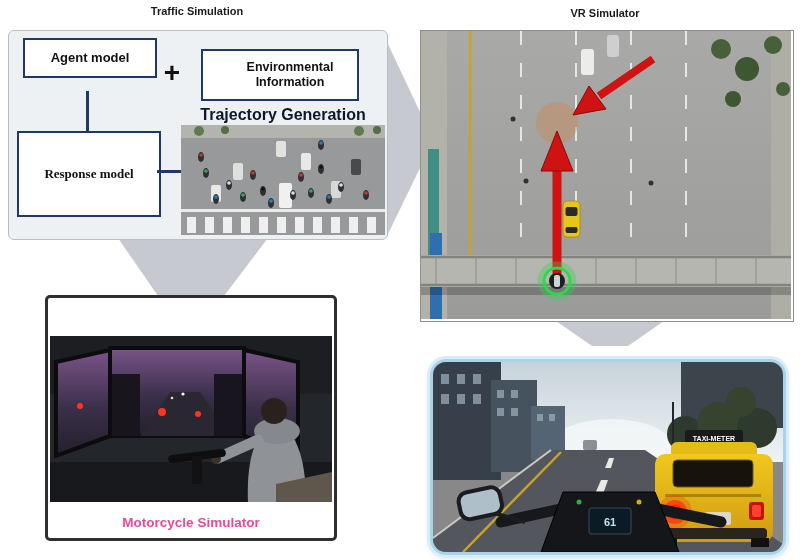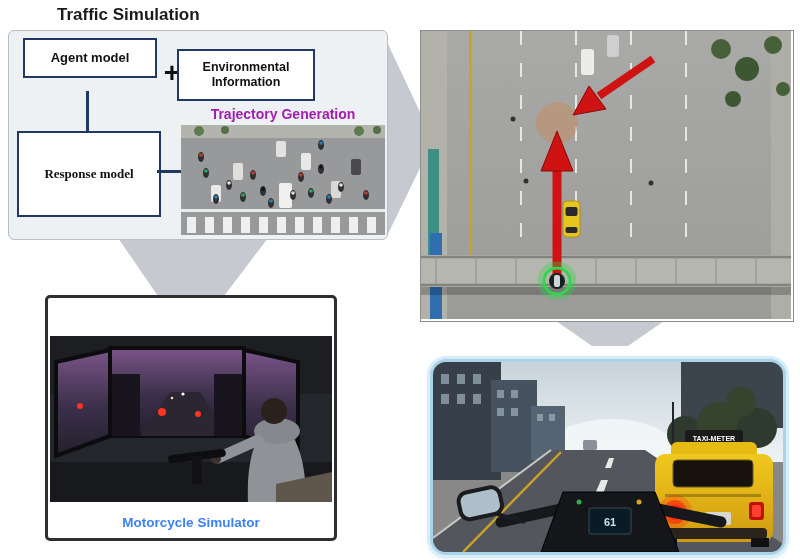--- a/index.html
+++ b/index.html
@@ -1,68 +1,69 @@
 <!DOCTYPE html>
 <html><head>
 <meta charset="utf-8">
 <style>
   html,body{margin:0;padding:0;background:#fff;}
   .figure{position:relative;width:800px;height:560px;background:#fff;
           font-family:"Liberation Sans",sans-serif;overflow:hidden;}
   .layer{position:absolute;left:0;top:0;}
-  .title{position:absolute;font-size:17px;font-weight:700;color:#1a1a1a;text-align:left;}
+  .title{position:absolute;font-size:11px;font-weight:700;color:#1a1a1a;text-align:center;}
   .traffic-title{left:57px;top:5px;width:280px;}
   .vr-title{left:465px;top:7px;width:280px;}
 
   .left-panel{position:absolute;left:8px;top:30px;width:378px;height:208px;
               background:#eef1f4;border:1px solid #b9bec5;border-radius:6px;z-index:2;}
   .nbox{position:absolute;background:#fff;border:2px solid #1f3864;display:flex;
         align-items:center;justify-content:center;font-weight:700;color:#111;
         text-align:center;font-size:13px;line-height:1.2;}
   .agent-model{left:14px;top:7px;width:130px;height:36px;}
-  .env-info{left:168px;top:18px;width:134px;height:48px;font-size:12.5px;}
+  .env-info{left:192px;top:18px;width:134px;height:48px;font-size:12.5px;padding-left:20px;}
   .response-model{left:8px;top:100px;width:140px;height:82px;font-family:Liberation Serif, serif;}
   .plus{position:absolute;left:146px;top:22px;width:34px;height:40px;display:flex;
         align-items:center;justify-content:center;font-size:28px;font-weight:700;color:#111;}
   .conn-v{position:absolute;left:77px;top:60px;width:3px;height:40px;background:#1f3864;}
   .conn-h{position:absolute;left:148px;top:139px;width:26px;height:3px;background:#1f3864;}
   .traj-label{position:absolute;left:172px;top:75px;width:204px;text-align:center;
-              font-weight:700;font-size:14px;color:#a21caf;}
+              font-weight:700;font-size:16px;color:#0f172a;}
   .traffic-photo{position:absolute;left:172px;top:94px;width:204px;height:110px;display:block;}
 
   .aerial-frame{position:absolute;left:420px;top:30px;width:372px;height:290px;
                 border:1px solid #8e8e8e;z-index:2;}
   .aerial-frame svg{display:block;}
 
   .human-box{position:absolute;left:45px;top:295px;width:292px;height:246px;background:#fff;
              border:3px solid #2f2f2f;border-radius:5px;z-index:2;box-sizing:border-box;}
   .human-header{position:absolute;left:8px;top:6px;right:8px;height:26px;background:#8a9096;
                 color:#fff;font-weight:700;font-size:13px;display:flex;align-items:center;
                 justify-content:center;border-radius:3px;}
   .sim-photo{position:absolute;left:2px;top:38px;width:282px;height:166px;display:block;}
   .human-caption{position:absolute;left:0;bottom:8px;width:100%;text-align:center;
-                 font-weight:700;font-size:13.5px;color:#3b82f6;}
+                 font-weight:700;font-size:13.5px;color:#ec4899;}
 
   .pov-frame{position:absolute;left:430px;top:345px;width:356px;height:196px;
              border-radius:16px;border:3px solid #a9d3e8;box-shadow:0 0 0 3px #d9edf8,0 2px 6px rgba(100,160,200,.4);
              overflow:hidden;background:#888;z-index:2;box-sizing:border-box;margin-top:14px;}
   .pov-frame svg{display:block;}
 </style>
 </head>
 <body>
 
 <div class="figure">
 
   <svg class="layer" width="800" height="560" viewBox="0 0 800 560">
     <polygon points="387,42 387,236 420,168 420,112" fill="#c6cad0"></polygon>
     <polygon points="118,238 268,238 224,296 158,296" fill="#c6cad0"></polygon>
     <polygon points="556,321 664,321 628,346 592,346" fill="#c6cad0"></polygon>
   </svg>
 
   <div class="title traffic-title">Traffic Simulation</div>
+  <div class="title vr-title">VR Simulator</div>
 
   <div class="left-panel">
     <div class="nbox agent-model">
       <span>Agent model</span>
     </div>
     <div class="plus">+</div>
     <div class="nbox env-info">
       <span>Environmental Information</span>
     </div>
     <div class="conn-v"></div>

